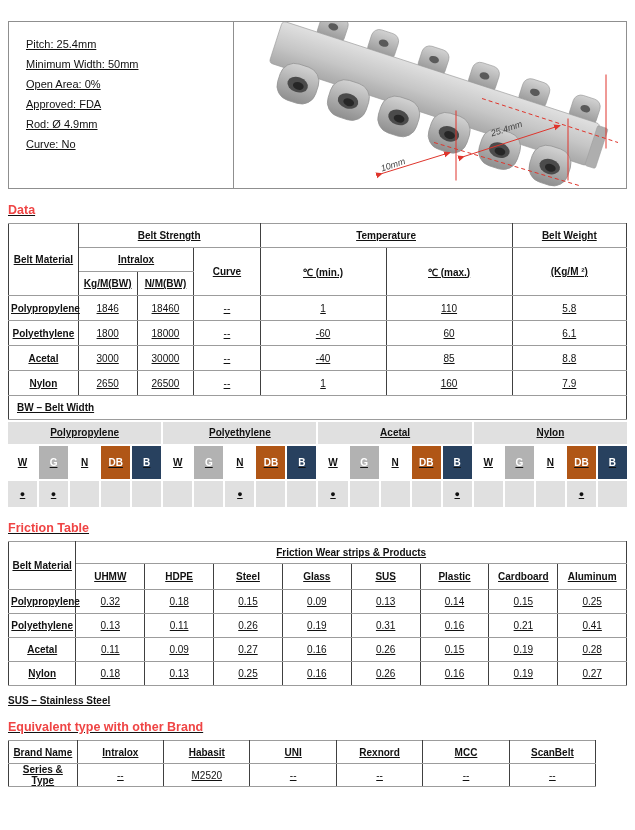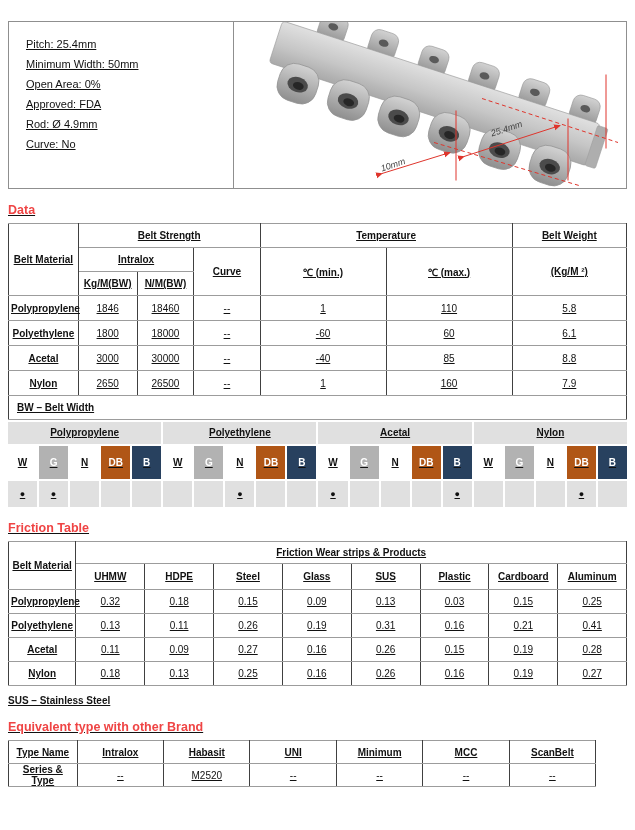--- a/index.html
+++ b/index.html
@@ -295,21 +295,21 @@
         </tr>
     </thead>
     <tbody id="friction-tbody">
         <tr>
           <td class="mat">Polypropylene</td>
           <td>0.32</td>
           <td>0.18</td>
           <td>0.15</td>
           <td>0.09</td>
           <td>0.13</td>
-          <td>0.03</td>
+          <td>0.14</td>
           <td>0.15</td>
           <td>0.25</td>
         </tr>
         <tr>
           <td class="mat">Polyethylene</td>
           <td>0.13</td>
           <td>0.11</td>
           <td>0.26</td>
           <td>0.19</td>
           <td>0.31</td>
@@ -349,25 +349,25 @@
       <col style="width:11.7%">
       <col style="width:14.72%">
         <col style="width:14.72%">
         <col style="width:14.72%">
       <col style="width:14.72%">
         <col style="width:14.72%">
         <col style="width:14.7%">
     </colgroup>
     <thead>
       <tr id="brand-head">
-        <th>Type Name</th>
+        <th>Brand Name</th>
       <th>Intralox</th>
           <th>Habasit</th>
           <th>UNI</th>
-          <th>Minimum</th>
+          <th>Rexnord</th>
           <th>MCC</th>
           <th>ScanBelt</th>
         </tr>
     </thead>
     <tbody>
       <tr id="brand-vals">
         <td class="mat">Series &amp; Type</td>
       <td>--</td>
           <td>M2520</td>
           <td>--</td>

